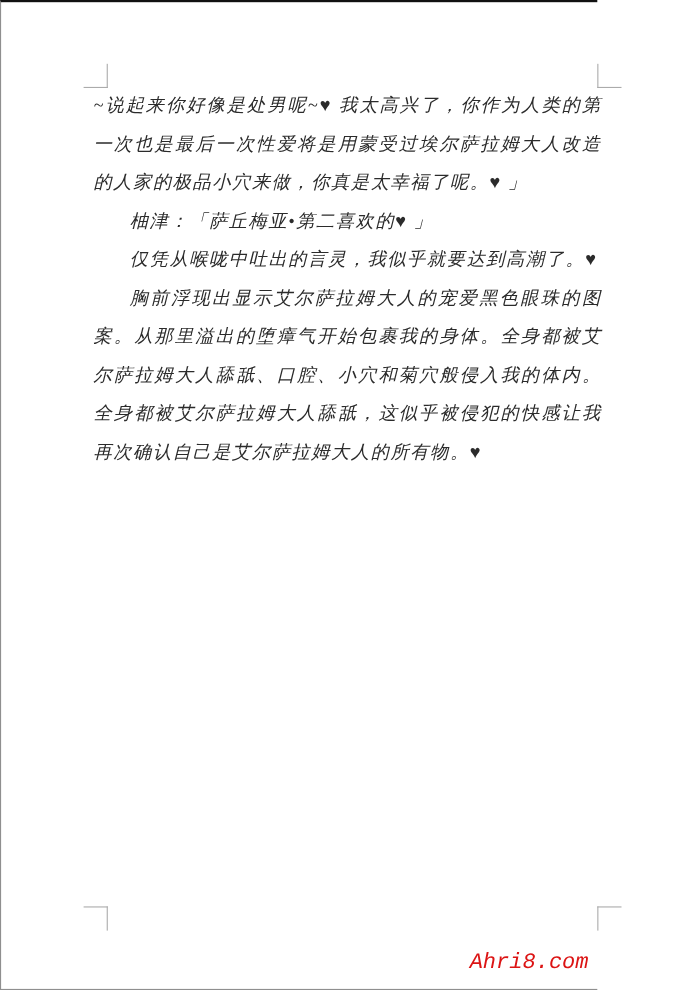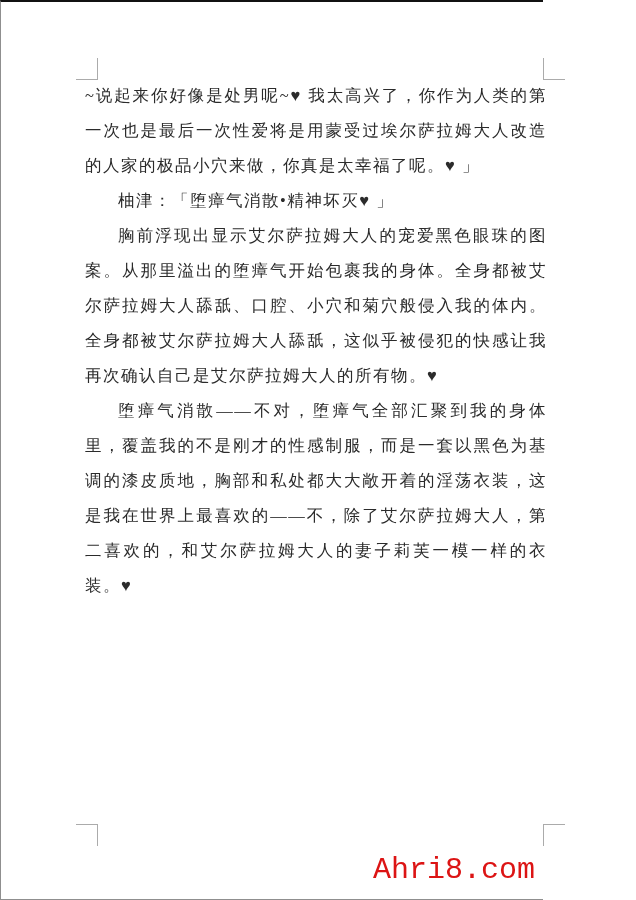--- a/index.html
+++ b/index.html
@@ -17,20 +17,21 @@
   .page {
     position: absolute;
     left: 0; top: 0;
     width: 543px;
     height: 900px;
     box-sizing: border-box;
     background: #ffffff;
     border-top: 2px solid #111111;
     border-left: 1px solid #8f8f8f;
     border-bottom: 1px solid #8f8f8f;
+    font-style: italic;
   }
   
   .crop {
     position: absolute;
     width: 22px;
     height: 22px;
     box-sizing: border-box;
   }
   .crop.tl { left: 75px;  top: 56px;  border-right: 1px solid #ababab; border-bottom: 1px solid #ababab; }
   .crop.tr { left: 542px; top: 56px;  border-left: 1px solid #ababab;  border-bottom: 1px solid #ababab; }
@@ -55,38 +56,38 @@
   }
   .text-block p.indent {
     text-indent: 2em;
   }
 
   .watermark {
     position: absolute;
     right: 8px;
     bottom: 12px;
     font-family: "Liberation Mono", monospace;
-    font-size: 30px;
+    font-size: 20px;
     letter-spacing: 0px;
     color: #dc1414;
     white-space: nowrap;
   }
 </style>
 </head>
 <body>
 
 <div class="page">
 
   <div class="crop tl"></div>
   <div class="crop tr"></div>
   <div class="crop bl"></div>
   <div class="crop br"></div>
 
   <div class="text-block">
     <p>~说起来你好像是处男呢~♥ 我太高兴了，你作为人类的第一次也是最后一次性爱将是用蒙受过埃尔萨拉姆大人改造的人家的极品小穴来做，你真是太幸福了呢。♥ 」</p>
-    <p class="indent">柚津：「堕瘴气消散•精神坏灭♥ 」</p>
+    <p class="indent">柚津：「萨丘梅亚•第二喜欢的♥ 」</p>
+    <p class="indent">仅凭从喉咙中吐出的言灵，我似乎就要达到高潮了。♥</p>
     <p class="indent">胸前浮现出显示艾尔萨拉姆大人的宠爱黑色眼珠的图案。从那里溢出的堕瘴气开始包裹我的身体。全身都被艾尔萨拉姆大人舔舐、口腔、小穴和菊穴般侵入我的体内。全身都被艾尔萨拉姆大人舔舐，这似乎被侵犯的快感让我再次确认自己是艾尔萨拉姆大人的所有物。♥</p>
-    <p class="indent">堕瘴气消散——不对，堕瘴气全部汇聚到我的身体里，覆盖我的不是刚才的性感制服，而是一套以黑色为基调的漆皮质地，胸部和私处都大大敞开着的淫荡衣装，这是我在世界上最喜欢的——不，除了艾尔萨拉姆大人，第二喜欢的，和艾尔萨拉姆大人的妻子莉芙一模一样的衣装。♥</p>
   </div>
 
   <div class="watermark">Ahri8.com</div>
 
 </div>
 
 </body></html>

